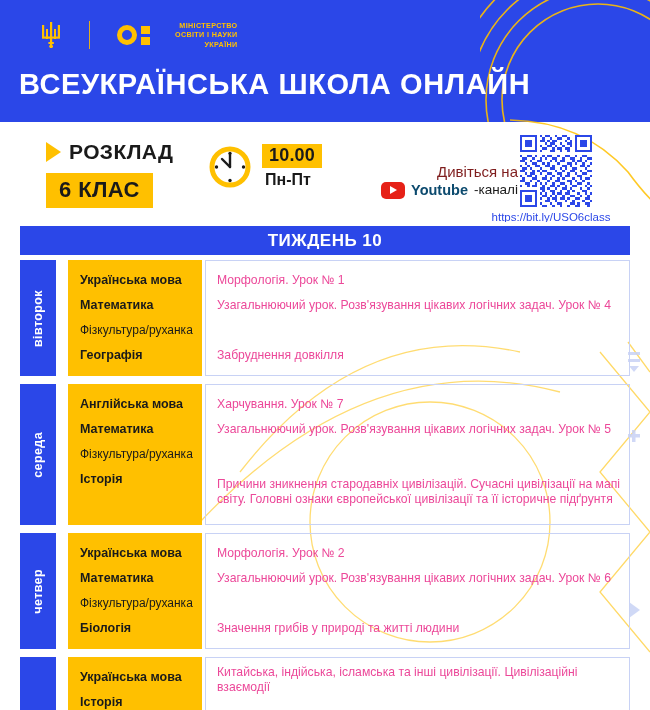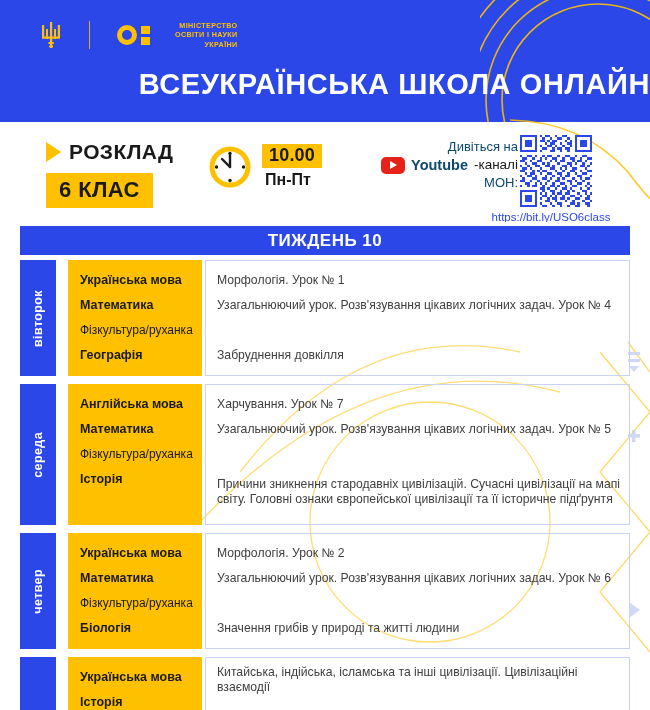--- a/index.html
+++ b/index.html
@@ -74,25 +74,26 @@
     font-weight: bold;
     line-height: 9.5px;
     letter-spacing: 0.35px;
     text-transform: uppercase;
   }
 
   .header-title {
     position: absolute;
     left: 0; right: 0;
     top: 68px;
-    text-align: right;
+    text-align: left;
     color: #ffffff;
     font-size: 29px;
     font-weight: bold;
     letter-spacing: 0.6px;
+    padding-left: 19px;
   }
 
   
   .info-bar {
     position: relative;
     width: 650px;
     height: 100px;
     background: #ffffff;
   }
 
@@ -167,21 +168,21 @@
   }
 
   
   .block-yt {
     position: absolute;
     left: 368px;
     top: 16px;
     width: 150px;
     text-align: right;
   }
-  .yt-line { font-size: 13px; color: #0c4a6e; line-height: 18px; }
+  .yt-line { font-size: 15px; color: #7f1d1d; line-height: 18px; margin-top: 25px; }
   .yt-line2 {
     display: flex;
     align-items: center;
     justify-content: flex-end;
     gap: 6px;
     line-height: 18px;
   }
   .yt-badge {
     width: 24px; height: 17px;
     background: #E62117;
@@ -304,21 +305,21 @@
     border: 1px solid #C8D2F5;
     background: rgba(255,255,255,0.0);
     padding: 7px 0 7px 11px;
   }
 
   .lesson {
     min-height: 25px;
     display: flex;
     align-items: center;
     font-size: 12.2px;
-    color: #404040;
+    color: #ec4899;
     line-height: 15px;
   }
   .lesson.tall { height: 50px; align-items: center; }
   .lesson.empty { }
 </style>
 </head>
 <body>
 
 <div id="page">
 

